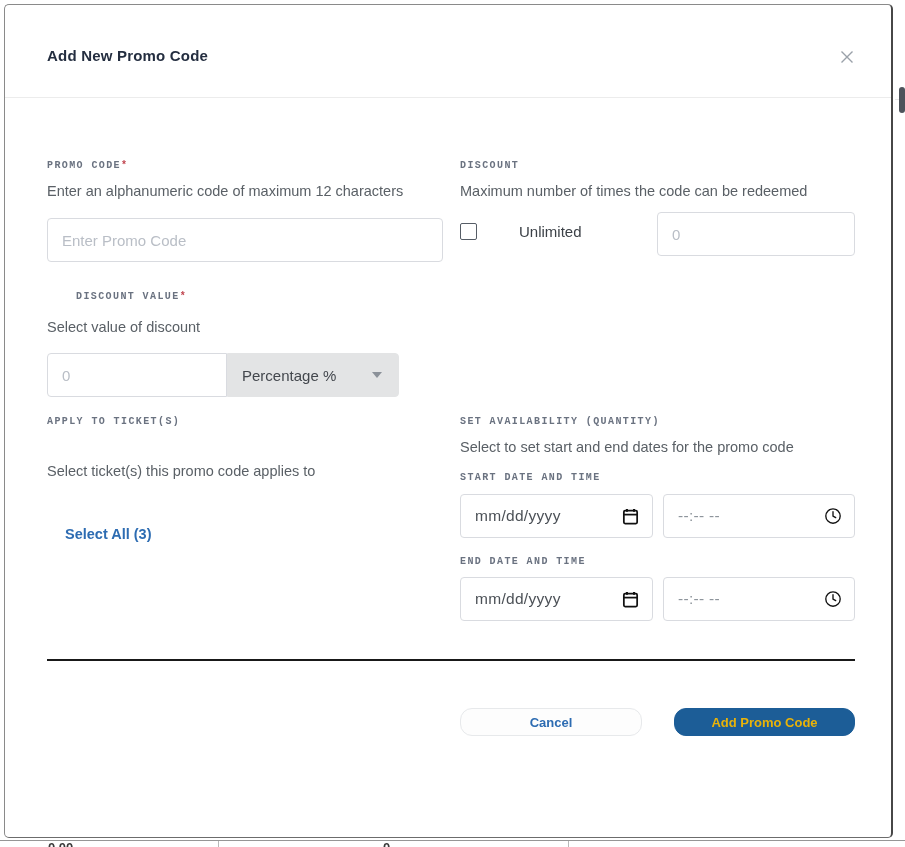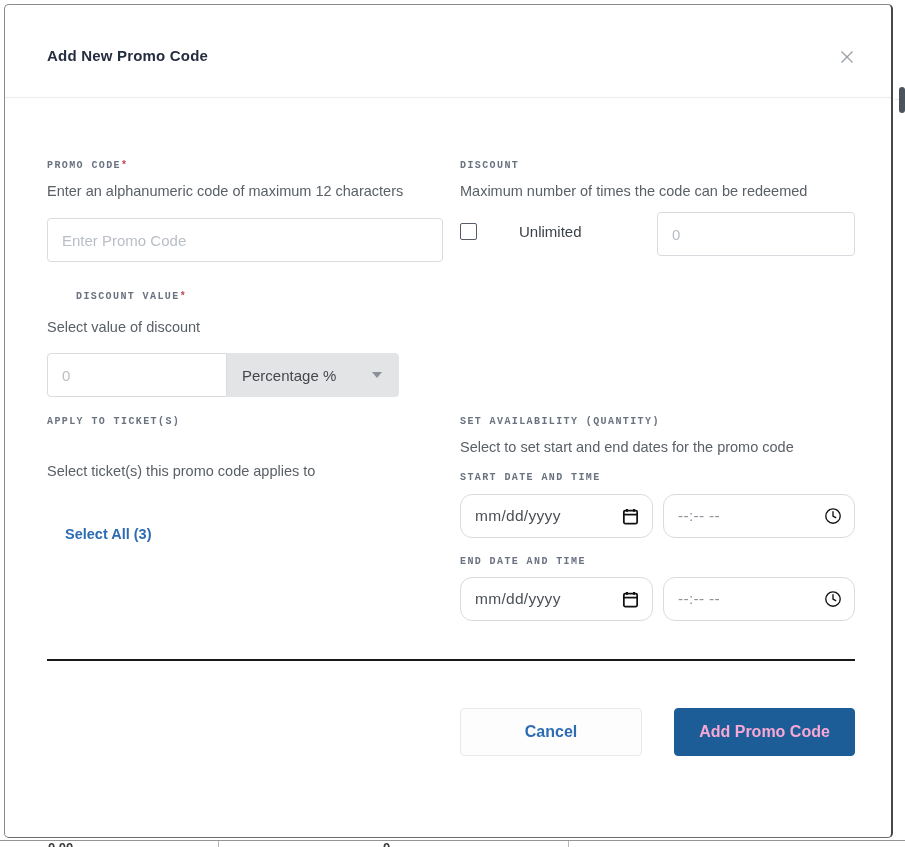--- a/index.html
+++ b/index.html
@@ -66,38 +66,38 @@
     text-decoration: none; cursor: pointer;
   }
   .check-row { position: absolute; display: flex; align-items: center; gap: 9px; }
   .check-row input[type="checkbox"] {
     appearance: none; -webkit-appearance: none;
     width: 17px; height: 17px; border: 1.5px solid #565d66; border-radius: 2px;
     background: #fff; cursor: pointer;
   }
   .check-label { font-size: 15px; color: #3c4147; cursor: pointer; }
   .dt-box {
-    position: absolute; height: 44px; border: 1px solid #d9dbe0; border-radius: 12px;
+    position: absolute; height: 44px; border: 1px solid #d9dbe0; border-radius: 4px;
     background: #fff; display: flex; align-items: center; padding: 0 12px 0 14px;
     cursor: text;
   }
   .dt-box .dt-text { font-size: 15.5px; color: #4c5157; letter-spacing: .3px; }
   .dt-box .tm-text { font-size: 15.5px; color: #8e959c; letter-spacing: .3px; }
   .dt-box .dt-icon { margin-left: auto; display: flex; cursor: pointer; }
   .footer-divider {
     position: absolute; left: 42px; top: 654px; width: 808px; height: 2px; background: #191919;
   }
   .btn {
-    position: absolute; top: 703px; height: 48px; border-radius: 4px;
+    position: absolute; top: 703px; height: 28px; border-radius: 12px;
     font-family: "Liberation Sans", sans-serif;
-    font-size: 16px; font-weight: 700; cursor: pointer;
+    font-size: 13px; font-weight: 700; cursor: pointer;
     display: flex; align-items: center; justify-content: center;
   }
   .btn-cancel { left: 455px; width: 182px; background: #fdfdfd; border: 1px solid #e7e9eb; color: #2d6cb2; }
-  .btn-primary { left: 669px; width: 181px; background: #1c5d97; border: 1px solid #1c5d97; color: #f9a8d4; }
+  .btn-primary { left: 669px; width: 181px; background: #1c5d97; border: 1px solid #1c5d97; color: #eab308; }
   
   .bg-hline { position: absolute; left: 0; top: 840px; width: 905px; height: 1px; background: #969696; }
   .bg-vline { position: absolute; top: 841px; width: 1px; height: 6px; background: #b9b9b9; }
   .bg-partial { position: absolute; top: 841px; font-size: 13px; font-weight: 700; color: #3b3b3b; line-height: 14px; }
   .bg-strip-line { position: absolute; left: 895px; top: 99px; width: 10px; height: 1px; background: #e8e8e8; }
   .bg-scroll-thumb { position: absolute; left: 899px; top: 87px; width: 6px; height: 26px; background: #4d535b; border-radius: 3px; }
 </style>
 </head>
 <body>
 

